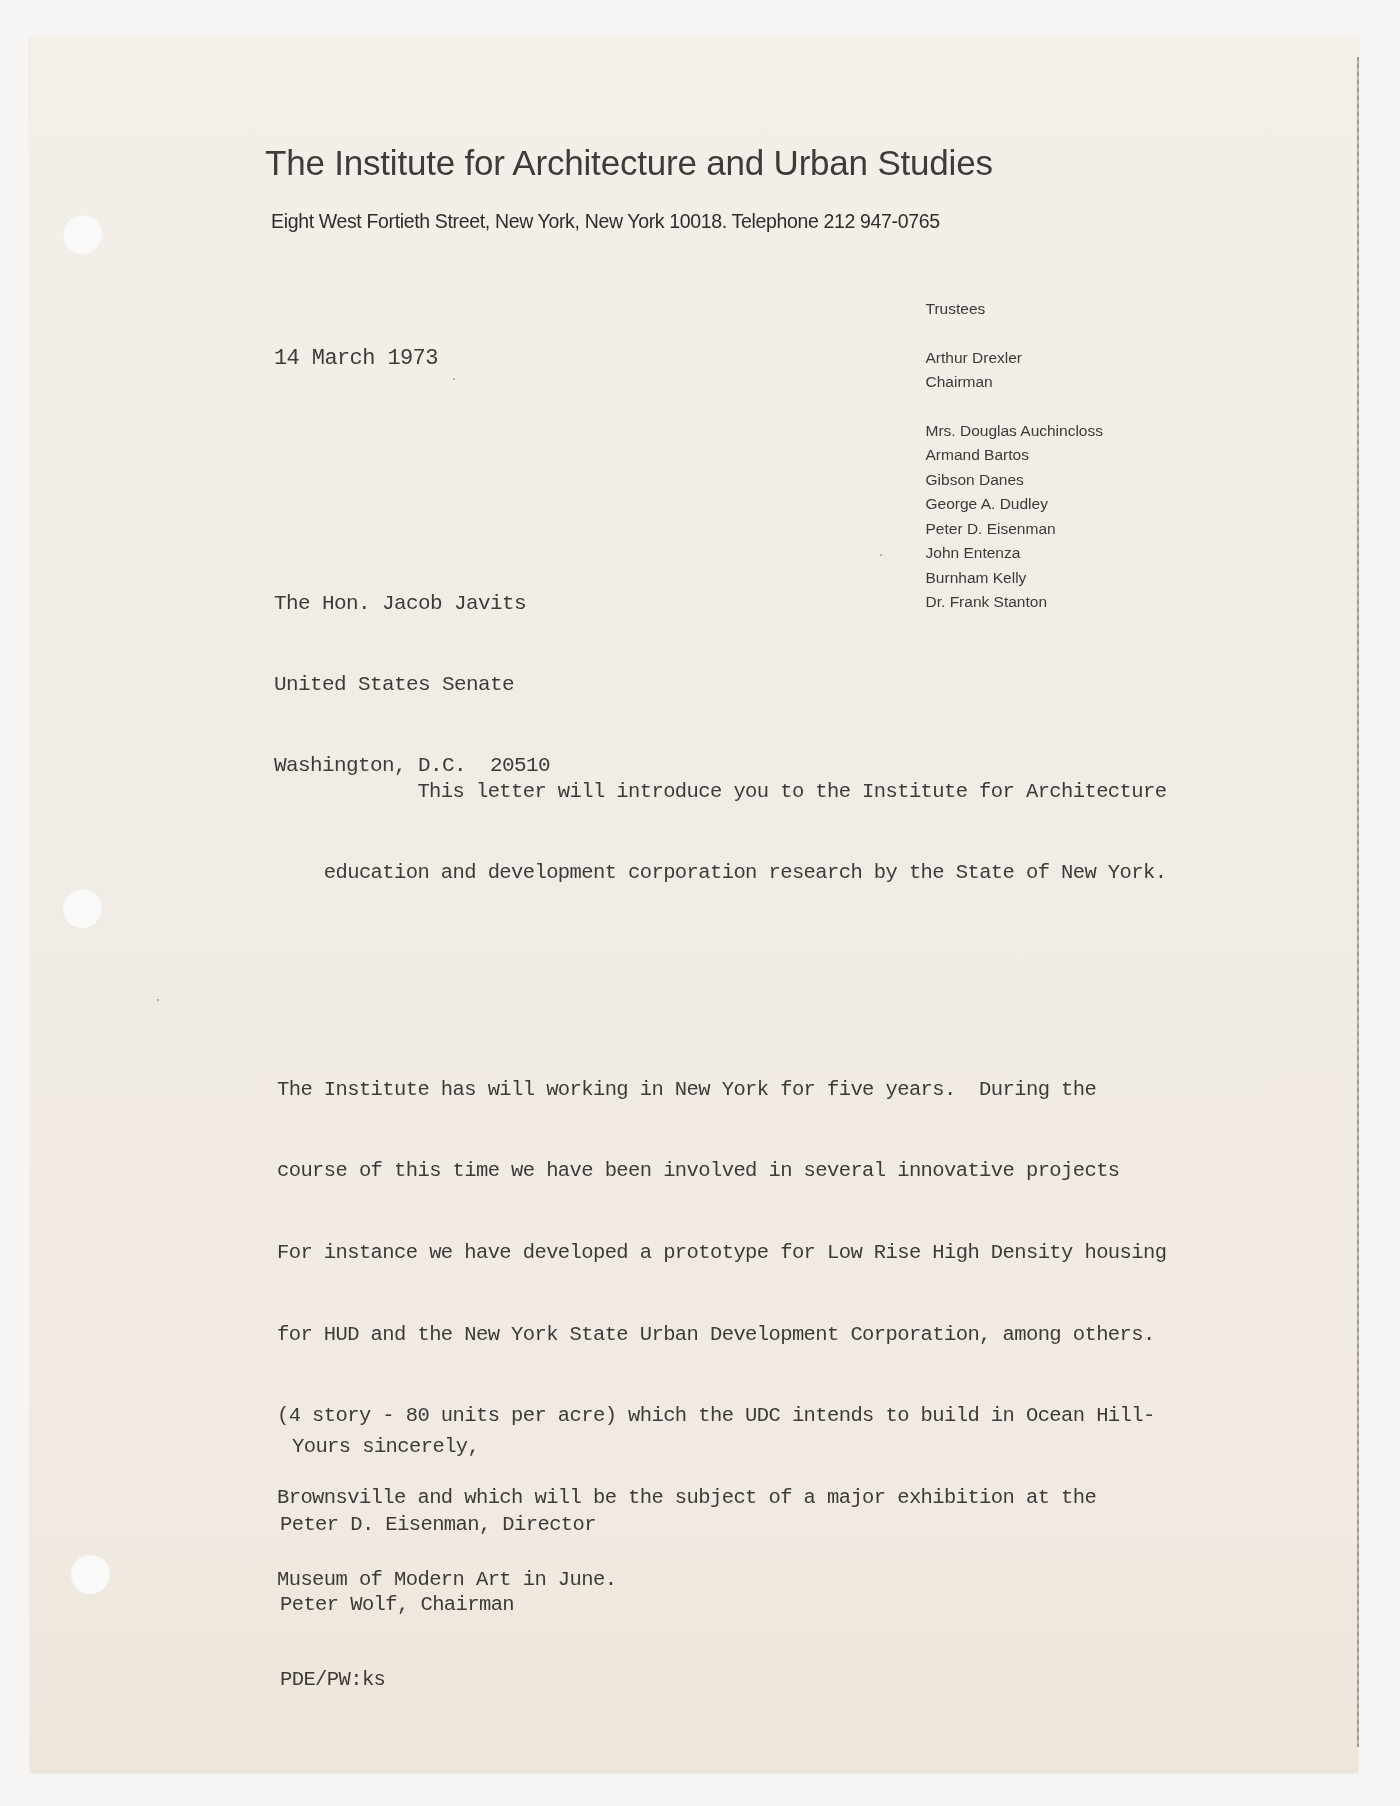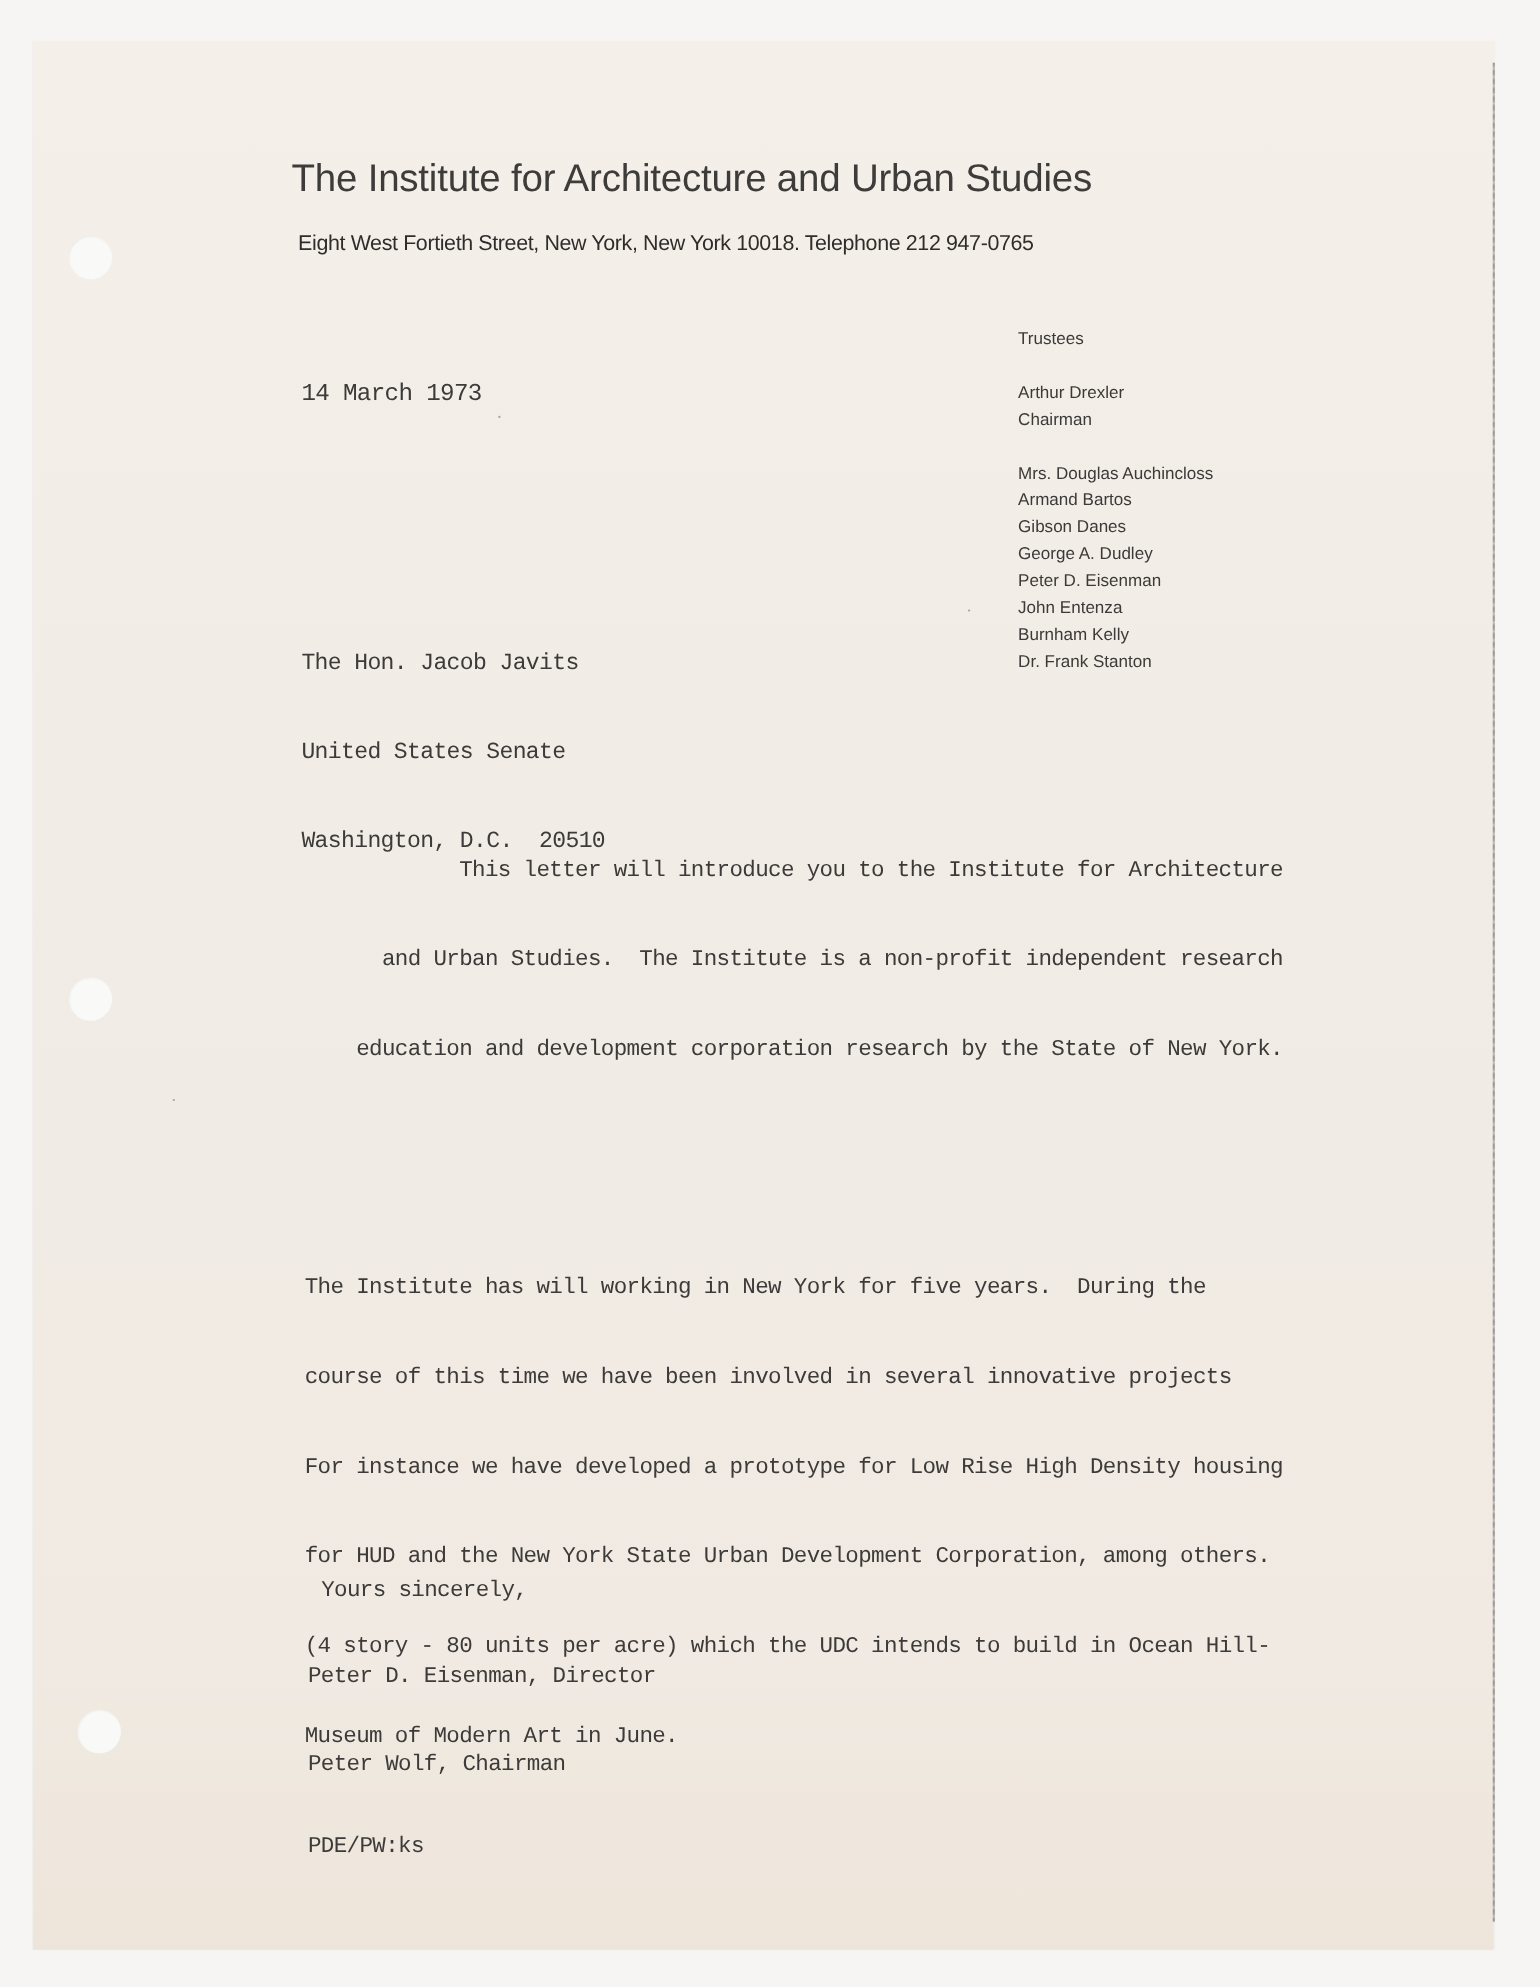--- a/index.html
+++ b/index.html
@@ -150,29 +150,29 @@
 
 <div class="typed recipient">
   <div>The Hon. Jacob Javits</div>
   <div>United States Senate</div>
   <div>Washington, D.C.  20510</div>
 </div>
 
 <div class="typed body-block" style="top:670px;">
   <p style="margin-top:-1px;text-align:right;">
     <span class="line">This letter will introduce you to the Institute for Architecture</span>
-    <span class="line">and Urban Studies.  The Institute is a non-profit independent research</span>
     <span class="line">education and development corporation research by the State of New York.</span>
   </p>
   <p>
     <span class="line">The Institute has will working in New York for five years.  During the</span>
     <span class="line">course of this time we have been involved in several innovative projects</span>
     <span class="line">For instance we have developed a prototype for Low Rise High Density housing</span>
     <span class="line">for HUD and the New York State Urban Development Corporation, among others.</span>
     <span class="line">(4 story - 80 units per acre) which the UDC intends to build in Ocean Hill-</span>
+    <span class="line">Brownsville and which will be the subject of a major exhibition at the</span>
     <span class="line">Museum of Modern Art in June.</span>
   </p>
   
   
   
   
 </div>
 
 <div class="typed closing" style="top:1433px;margin-left:12px;">Yours sincerely,</div>
 <div class="typed closing" style="top:1511px;">Peter D. Eisenman, Director</div>

